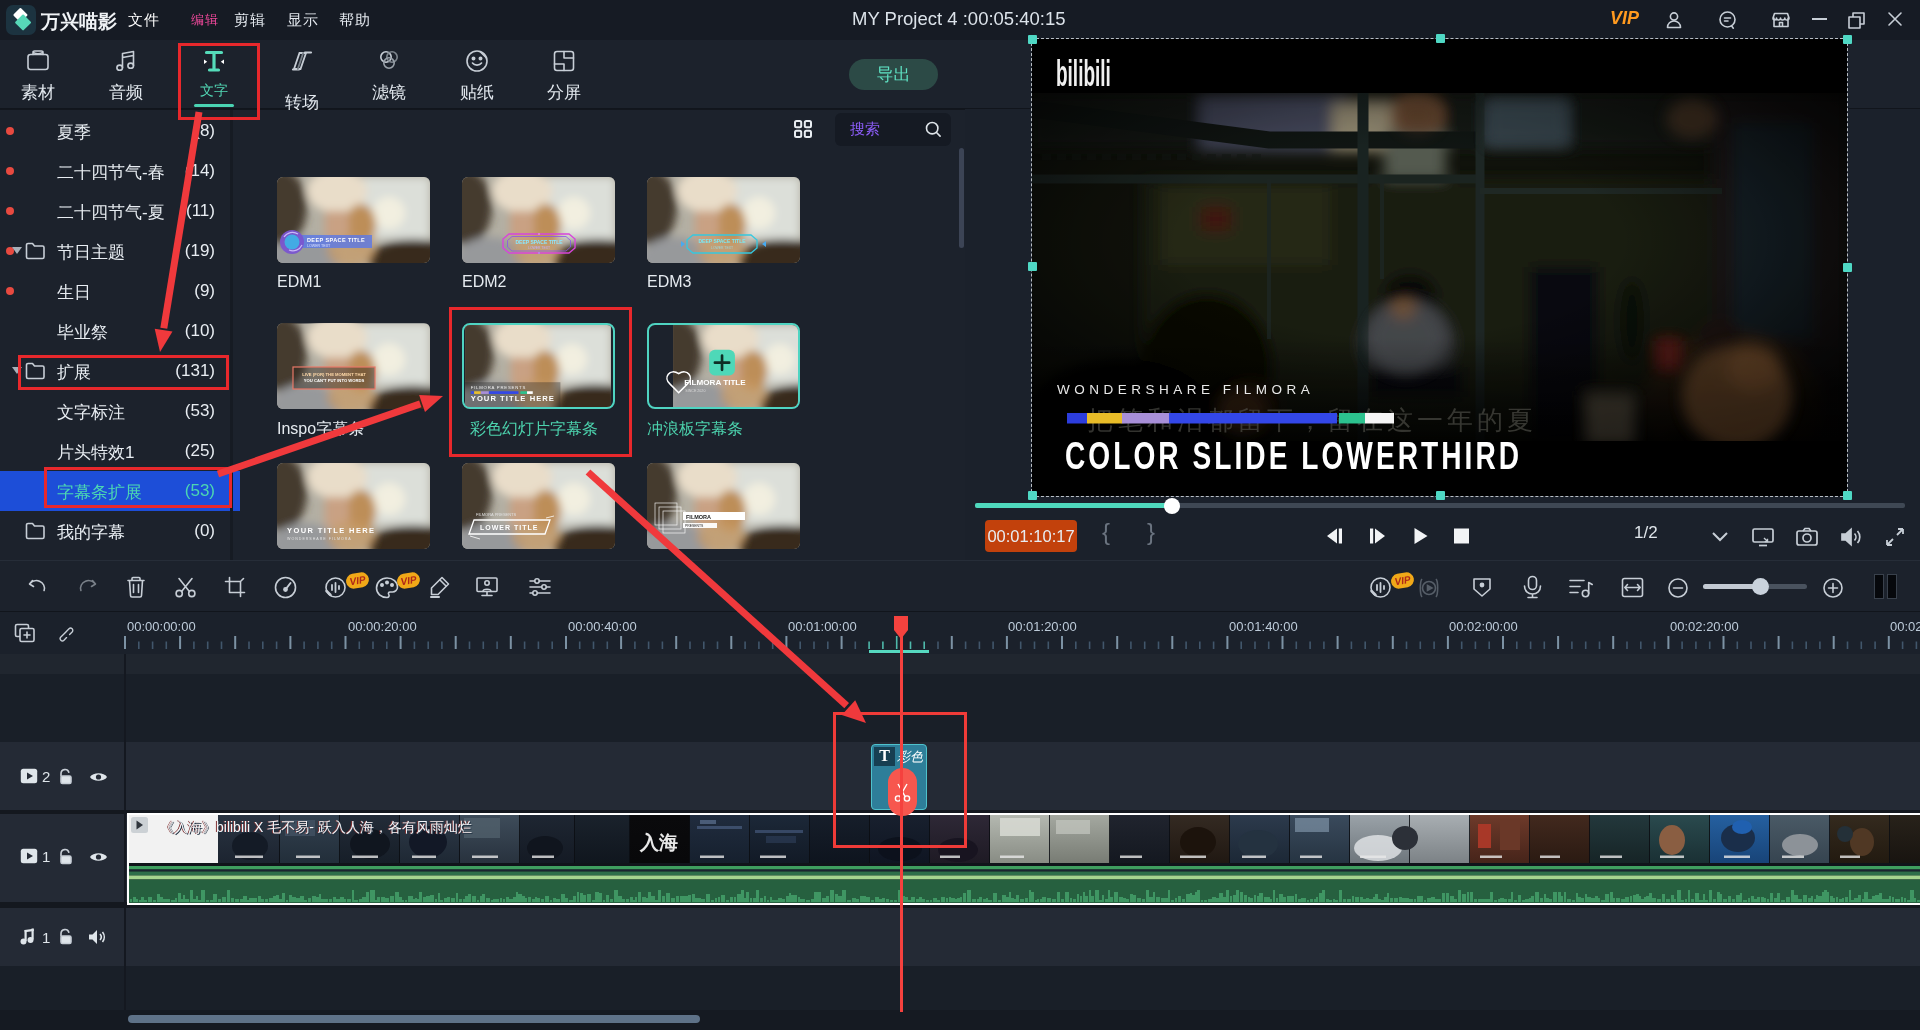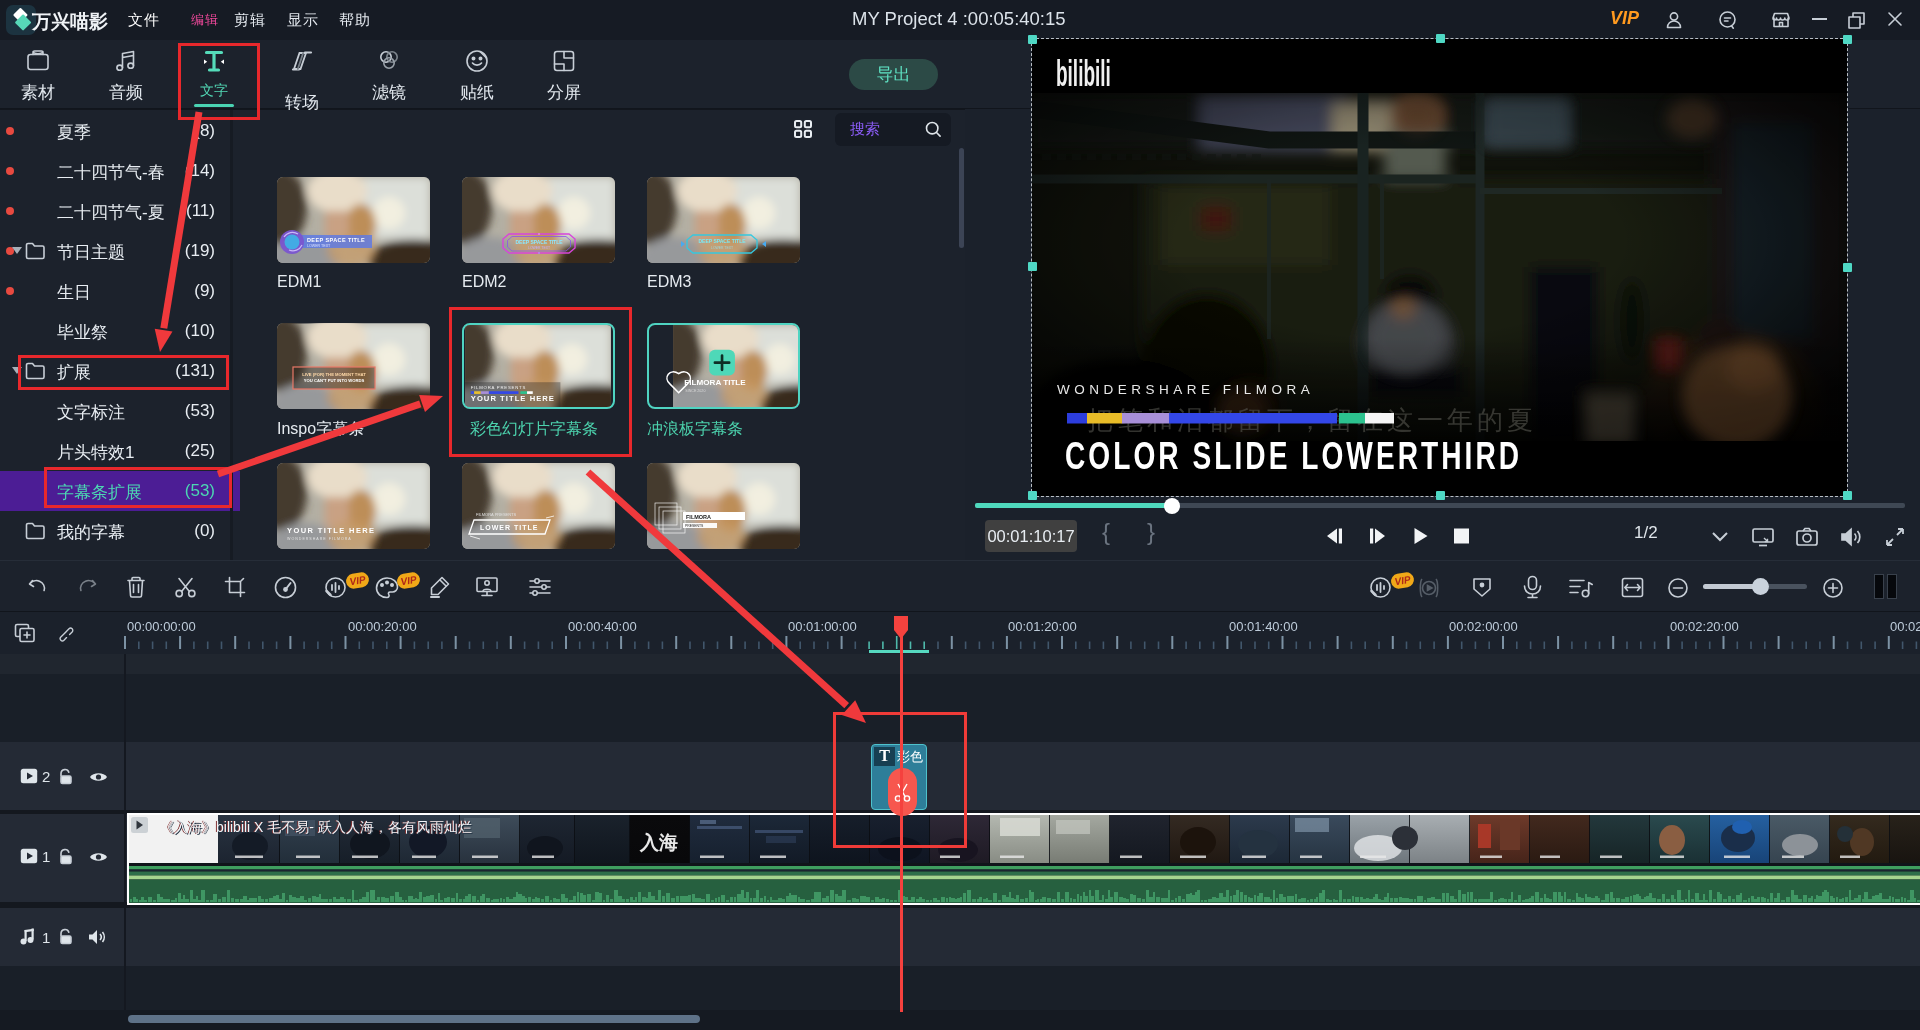--- a/index.html
+++ b/index.html
@@ -14,21 +14,21 @@
 <body>
 <div id="app">
 
 <div class="abs" style="left:0;top:0;width:1920px;height:40px;background:#161b24;"></div>
 <div class="abs" style="left:6px;top:5px;width:30px;height:30px;border-radius:7px;background:#1c3340;">
   <svg width="30" height="30" viewBox="0 0 30 30">
     <rect x="9.2" y="4.8" width="10.5" height="10.5" rx="1" fill="#fff" transform="rotate(45 14.5 10)"></rect>
     <rect x="11.2" y="11.5" width="11.8" height="11.8" rx="1" fill="#57d8b8" transform="rotate(45 17 17.4)"></rect>
   </svg>
 </div>
-<div class="abs" style="left:32px;top:9px;font-size:19px;font-weight:bold;color:#f0f3f6;">万兴喵影</div>
+<div class="abs" style="left:41px;top:9px;font-size:19px;font-weight:bold;color:#f0f3f6;">万兴喵影</div>
 <div class="abs" style="left:128px;top:11px;font-size:15px;color:#ffffff;letter-spacing:1px;">文件</div>
 <div class="abs" style="left:191px;top:11px;font-size:13px;color:#ec4899;letter-spacing:1px;">编辑</div>
 <div class="abs" style="left:234px;top:11px;font-size:15px;color:#e3e8ee;letter-spacing:1px;">剪辑</div>
 <div class="abs" style="left:287px;top:11px;font-size:15px;color:#e3e8ee;letter-spacing:1px;">显示</div>
 <div class="abs" style="left:339px;top:11px;font-size:15px;color:#e3e8ee;letter-spacing:1px;">帮助</div>
 <div class="abs" style="left:852px;top:8px;font-size:18.5px;color:#dce3ea;">MY Project 4 :00:05:40:15</div>
 <div class="abs" style="left:1610px;top:8px;font-size:18px;font-weight:bold;font-style:italic;color:#ff9a1f;letter-spacing:0px;">VIP</div>
 <div class="abs" style="left:1663px;top:9px;">
       <svg class="icon" width="22" height="22" viewBox="0 0 22 22">
         <circle cx="11" cy="7.5" r="3.6"></circle>
@@ -182,21 +182,21 @@
         <div class="cnt">(131)</div>
       </div>
   <div class="srow" style="top:391px;">
         <div class="lbl">文字标注</div>
         <div class="cnt">(53)</div>
       </div>
   <div class="srow" style="top:431px;">
         <div class="lbl">片头特效1</div>
         <div class="cnt">(25)</div>
       </div>
-  <div class="srow" style="top:471px;background:#4c1d95;">
+  <div class="srow" style="top:471px;background:#1d4ed8;">
         <div class="lbl" style="color:#4cd6b2;">字幕条扩展</div>
         <div class="cnt" style="color:#4cd6b2;">(53)</div>
       </div>
   <div class="srow" style="top:511px;">
     <svg class="icon" style="position:absolute;left:25px;top:11px;" width="20" height="18" viewBox="0 0 20 18">
           <path d="M1.5 3 a1.5 1.5 0 0 1 1.5 -1.5 h4.5 l2 2.5 h8 a1.5 1.5 0 0 1 1.5 1.5 v9.5 a1.5 1.5 0 0 1 -1.5 1.5 h-14.5 a1.5 1.5 0 0 1 -1.5 -1.5 z"></path>
         </svg>
     <div class="lbl">我的字幕</div>
         <div class="cnt">(0)</div>
       </div>
@@ -481,21 +481,21 @@
   <div class="hdl" style="left:1028px;top:262px;"></div>
   <div class="hdl" style="left:1843px;top:263px;"></div>
   <div class="hdl" style="left:1028px;top:491px;"></div>
   <div class="hdl" style="left:1436px;top:491px;"></div>
   <div class="hdl" style="left:1843px;top:491px;"></div>
 
   <div class="abs" style="left:975px;top:503px;width:930px;height:5px;background:#3f4854;border-radius:2px;"></div>
   <div class="abs" style="left:975px;top:503px;width:197px;height:5px;background:#4fd9bd;border-radius:2px;"></div>
   <div class="abs" style="left:1164px;top:498px;width:16px;height:16px;background:#fff;border-radius:50%;"></div>
 
-  <div class="abs" style="left:985px;top:520px;width:92px;height:32px;background:#404040;border-radius:4px;text-align:center;line-height:32px;font-size:16.5px;color:#e8edf2;">00:01:10:17</div>
+  <div class="abs" style="left:985px;top:520px;width:92px;height:32px;background:#c2410c;border-radius:4px;text-align:center;line-height:32px;font-size:16.5px;color:#e8edf2;">00:01:10:17</div>
   <div class="abs" style="left:1102px;top:518px;font-size:24px;color:#6b7480;">{</div>
   <div class="abs" style="left:1147px;top:518px;font-size:24px;color:#6b7480;">}</div>
   <svg class="abs" style="left:1326px;top:528px;" width="145" height="16" viewBox="0 0 145 16">
     <g fill="#f2f4f6">
       <path d="M11 0.5 L1 8 L11 15.5 z"></path>
           <rect x="12.8" y="0.5" width="3.2" height="15"></rect>
       <rect x="44" y="0.5" width="3.2" height="15"></rect>
           <path d="M49 0.5 L59 8 L49 15.5 z"></path>
       <path d="M88.5 0 L101.5 8 L88.5 16 z"></path>
       <rect x="128" y="0.5" width="15" height="15"></rect>
@@ -1006,21 +1006,21 @@
     <rect x="129" y="879.5" width="1791" height="23.5" fill="#26603f"></rect>
     <path d="M130 902 v-3 h2 v3 M133 902 v-5 h3 v5 M136 902 v-3 h2 v3 M139 902 v-2 h2 v2 M141 902 v-5 h3 v5 M144 902 v-2 h3 v2 M148 902 v-5 h4 v5 M153 902 v-2 h3 v2 M157 902 v-8 h3 v8 M160 902 v-5 h3 v5 M163 902 v-3 h4 v3 M167 902 v-3 h3 v3 M171 902 v-2 h4 v2 M175 902 v-4 h2 v4 M178 902 v-9 h3 v9 M181 902 v-3 h2 v3 M183 902 v-7 h2 v7 M185 902 v-3 h4 v3 M190 902 v-12 h3 v12 M193 902 v-3 h3 v3 M196 902 v-6 h2 v6 M198 902 v-2 h3 v2 M201 902 v-12 h4 v12 M206 902 v-2 h3 v2 M210 902 v-2 h3 v2 M213 902 v-8 h4 v8 M218 902 v-3 h3 v3 M222 902 v-5 h4 v5 M227 902 v-12 h3 v12 M231 902 v-4 h3 v4 M235 902 v-3 h4 v3 M240 902 v-3 h3 v3 M243 902 v-6 h4 v6 M247 902 v-2 h2 v2 M249 902 v-4 h4 v4 M253 902 v-4 h4 v4 M258 902 v-6 h3 v6 M261 902 v-3 h3 v3 M265 902 v-3 h3 v3 M269 902 v-4 h4 v4 M273 902 v-6 h3 v6 M276 902 v-7 h3 v7 M279 902 v-3 h3 v3 M282 902 v-9 h3 v9 M286 902 v-2 h2 v2 M289 902 v-7 h3 v7 M292 902 v-5 h2 v5 M294 902 v-5 h2 v5 M296 902 v-4 h4 v4 M300 902 v-6 h4 v6 M304 902 v-2 h3 v2 M308 902 v-4 h3 v4 M312 902 v-6 h4 v6 M316 902 v-5 h3 v5 M319 902 v-8 h2 v8 M321 902 v-3 h3 v3 M324 902 v-3 h2 v3 M326 902 v-3 h2 v3 M329 902 v-3 h3 v3 M333 902 v-5 h3 v5 M336 902 v-3 h4 v3 M340 902 v-5 h4 v5 M344 902 v-3 h2 v3 M347 902 v-3 h4 v3 M352 902 v-12 h2 v12 M354 902 v-2 h4 v2 M359 902 v-3 h3 v3 M362 902 v-5 h4 v5 M366 902 v-10 h3 v10 M370 902 v-12 h3 v12 M373 902 v-12 h2 v12 M375 902 v-2 h2 v2 M377 902 v-5 h3 v5 M381 902 v-5 h4 v5 M385 902 v-4 h2 v4 M387 902 v-4 h2 v4 M390 902 v-6 h4 v6 M395 902 v-10 h4 v10 M399 902 v-5 h3 v5 M402 902 v-2 h2 v2 M405 902 v-2 h2 v2 M408 902 v-6 h3 v6 M411 902 v-6 h2 v6 M413 902 v-3 h2 v3 M415 902 v-4 h2 v4 M417 902 v-3 h2 v3 M419 902 v-10 h3 v10 M423 902 v-5 h3 v5 M426 902 v-6 h4 v6 M430 902 v-7 h4 v7 M435 902 v-3 h2 v3 M438 902 v-9 h2 v9 M440 902 v-2 h3 v2 M444 902 v-4 h3 v4 M447 902 v-5 h3 v5 M451 902 v-4 h4 v4 M456 902 v-9 h2 v9 M459 902 v-3 h3 v3 M463 902 v-3 h2 v3 M465 902 v-6 h3 v6 M468 902 v-8 h3 v8 M472 902 v-6 h4 v6 M477 902 v-2 h2 v2 M480 902 v-6 h2 v6 M482 902 v-8 h3 v8 M486 902 v-4 h4 v4 M491 902 v-2 h2 v2 M493 902 v-3 h3 v3 M496 902 v-3 h3 v3 M500 902 v-4 h2 v4 M503 902 v-3 h2 v3 M506 902 v-5 h3 v5 M509 902 v-3 h4 v3 M513 902 v-5 h3 v5 M516 902 v-10 h2 v10 M518 902 v-8 h4 v8 M522 902 v-6 h3 v6 M525 902 v-4 h2 v4 M528 902 v-5 h3 v5 M532 902 v-3 h3 v3 M535 902 v-5 h2 v5 M537 902 v-4 h3 v4 M541 902 v-3 h3 v3 M545 902 v-6 h4 v6 M550 902 v-2 h2 v2 M553 902 v-4 h3 v4 M556 902 v-3 h4 v3 M561 902 v-8 h4 v8 M565 902 v-4 h3 v4 M569 902 v-2 h4 v2 M573 902 v-6 h3 v6 M577 902 v-10 h2 v10 M580 902 v-9 h3 v9 M583 902 v-7 h3 v7 M587 902 v-8 h4 v8 M592 902 v-2 h3 v2 M595 902 v-10 h4 v10 M599 902 v-9 h3 v9 M603 902 v-2 h2 v2 M606 902 v-7 h3 v7 M610 902 v-3 h3 v3 M614 902 v-12 h4 v12 M618 902 v-6 h4 v6 M622 902 v-3 h3 v3 M626 902 v-3 h3 v3 M630 902 v-5 h3 v5 M633 902 v-2 h2 v2 M635 902 v-5 h2 v5 M638 902 v-10 h3 v10 M642 902 v-5 h4 v5 M646 902 v-4 h2 v4 M648 902 v-10 h3 v10 M651 902 v-6 h4 v6 M655 902 v-2 h3 v2 M658 902 v-12 h3 v12 M662 902 v-6 h3 v6 M666 902 v-9 h4 v9 M671 902 v-4 h4 v4 M676 902 v-6 h3 v6 M680 902 v-6 h4 v6 M684 902 v-6 h4 v6 M688 902 v-7 h3 v7 M692 902 v-8 h3 v8 M695 902 v-4 h3 v4 M698 902 v-4 h3 v4 M701 902 v-3 h4 v3 M706 902 v-8 h4 v8 M711 902 v-2 h3 v2 M715 902 v-4 h2 v4 M718 902 v-5 h2 v5 M721 902 v-7 h4 v7 M726 902 v-2 h3 v2 M730 902 v-5 h3 v5 M734 902 v-5 h2 v5 M737 902 v-8 h4 v8 M741 902 v-12 h3 v12 M744 902 v-4 h2 v4 M746 902 v-10 h3 v10 M750 902 v-4 h2 v4 M753 902 v-4 h3 v4 M756 902 v-12 h3 v12 M760 902 v-4 h3 v4 M764 902 v-6 h2 v6 M767 902 v-2 h2 v2 M770 902 v-5 h2 v5 M772 902 v-2 h3 v2 M775 902 v-2 h3 v2 M778 902 v-4 h4 v4 M782 902 v-3 h3 v3 M786 902 v-6 h3 v6 M789 902 v-9 h2 v9 M791 902 v-7 h2 v7 M793 902 v-7 h4 v7 M798 902 v-5 h2 v5 M800 902 v-3 h3 v3 M803 902 v-3 h2 v3 M806 902 v-2 h4 v2 M811 902 v-3 h3 v3 M814 902 v-10 h4 v10 M818 902 v-10 h3 v10 M822 902 v-4 h4 v4 M826 902 v-6 h3 v6 M830 902 v-12 h4 v12 M835 902 v-8 h3 v8 M838 902 v-6 h4 v6 M842 902 v-12 h4 v12 M847 902 v-2 h4 v2 M852 902 v-4 h4 v4 M856 902 v-3 h3 v3 M860 902 v-6 h3 v6 M863 902 v-6 h3 v6 M866 902 v-5 h4 v5 M871 902 v-2 h3 v2 M875 902 v-5 h4 v5 M879 902 v-3 h3 v3 M882 902 v-4 h3 v4 M886 902 v-3 h3 v3 M890 902 v-2 h3 v2 M894 902 v-2 h3 v2 M898 902 v-12 h3 v12 M902 902 v-6 h3 v6 M905 902 v-5 h3 v5 M908 902 v-2 h3 v2 M911 902 v-5 h4 v5 M916 902 v-3 h3 v3 M919 902 v-5 h3 v5 M922 902 v-3 h3 v3 M926 902 v-2 h3 v2 M930 902 v-2 h2 v2 M933 902 v-4 h4 v4 M937 902 v-2 h3 v2 M941 902 v-5 h4 v5 M946 902 v-4 h2 v4 M949 902 v-5 h2 v5 M951 902 v-4 h4 v4 M955 902 v-3 h2 v3 M957 902 v-4 h3 v4 M960 902 v-5 h2 v5 M963 902 v-9 h3 v9 M967 902 v-12 h4 v12 M972 902 v-3 h4 v3 M977 902 v-3 h2 v3 M979 902 v-5 h3 v5 M983 902 v-3 h3 v3 M986 902 v-4 h2 v4 M988 902 v-2 h4 v2 M993 902 v-9 h4 v9 M998 902 v-2 h3 v2 M1002 902 v-7 h4 v7 M1006 902 v-5 h3 v5 M1009 902 v-10 h2 v10 M1011 902 v-4 h3 v4 M1014 902 v-3 h2 v3 M1016 902 v-7 h3 v7 M1020 902 v-3 h4 v3 M1025 902 v-4 h3 v4 M1029 902 v-12 h2 v12 M1031 902 v-10 h3 v10 M1035 902 v-2 h2 v2 M1037 902 v-3 h2 v3 M1040 902 v-3 h2 v3 M1042 902 v-5 h4 v5 M1047 902 v-4 h4 v4 M1052 902 v-3 h4 v3 M1057 902 v-10 h3 v10 M1061 902 v-3 h3 v3 M1065 902 v-10 h4 v10 M1070 902 v-4 h2 v4 M1073 902 v-3 h3 v3 M1077 902 v-8 h2 v8 M1080 902 v-6 h2 v6 M1083 902 v-10 h2 v10 M1085 902 v-6 h3 v6 M1089 902 v-12 h2 v12 M1091 902 v-6 h3 v6 M1095 902 v-12 h4 v12 M1099 902 v-2 h3 v2 M1102 902 v-7 h2 v7 M1105 902 v-3 h3 v3 M1108 902 v-12 h2 v12 M1110 902 v-5 h3 v5 M1114 902 v-10 h4 v10 M1119 902 v-5 h4 v5 M1123 902 v-4 h3 v4 M1126 902 v-3 h3 v3 M1130 902 v-8 h3 v8 M1133 902 v-7 h3 v7 M1137 902 v-4 h4 v4 M1142 902 v-3 h3 v3 M1146 902 v-12 h3 v12 M1149 902 v-5 h4 v5 M1153 902 v-10 h2 v10 M1156 902 v-5 h4 v5 M1161 902 v-4 h4 v4 M1165 902 v-4 h3 v4 M1168 902 v-12 h2 v12 M1171 902 v-2 h3 v2 M1175 902 v-4 h2 v4 M1178 902 v-6 h3 v6 M1182 902 v-3 h3 v3 M1186 902 v-8 h4 v8 M1190 902 v-9 h2 v9 M1192 902 v-7 h3 v7 M1195 902 v-10 h2 v10 M1197 902 v-12 h3 v12 M1201 902 v-2 h2 v2 M1204 902 v-2 h3 v2 M1208 902 v-3 h4 v3 M1212 902 v-5 h4 v5 M1216 902 v-4 h3 v4 M1219 902 v-9 h4 v9 M1223 902 v-5 h3 v5 M1226 902 v-12 h3 v12 M1230 902 v-6 h2 v6 M1233 902 v-7 h3 v7 M1236 902 v-12 h3 v12 M1240 902 v-10 h3 v10 M1244 902 v-7 h3 v7 M1248 902 v-5 h2 v5 M1250 902 v-4 h3 v4 M1254 902 v-7 h2 v7 M1257 902 v-6 h2 v6 M1259 902 v-9 h4 v9 M1264 902 v-5 h3 v5 M1267 902 v-5 h3 v5 M1270 902 v-3 h2 v3 M1273 902 v-12 h2 v12 M1276 902 v-4 h2 v4 M1279 902 v-8 h4 v8 M1283 902 v-5 h3 v5 M1287 902 v-6 h3 v6 M1290 902 v-6 h4 v6 M1295 902 v-8 h2 v8 M1298 902 v-3 h3 v3 M1301 902 v-4 h3 v4 M1304 902 v-4 h2 v4 M1307 902 v-2 h2 v2 M1310 902 v-3 h3 v3 M1314 902 v-3 h2 v3 M1316 902 v-5 h2 v5 M1319 902 v-9 h3 v9 M1322 902 v-12 h3 v12 M1326 902 v-3 h3 v3 M1329 902 v-2 h3 v2 M1333 902 v-3 h2 v3 M1335 902 v-2 h3 v2 M1339 902 v-12 h3 v12 M1343 902 v-3 h3 v3 M1347 902 v-3 h4 v3 M1352 902 v-6 h2 v6 M1355 902 v-5 h4 v5 M1360 902 v-5 h3 v5 M1363 902 v-3 h3 v3 M1366 902 v-4 h3 v4 M1369 902 v-3 h4 v3 M1373 902 v-5 h2 v5 M1375 902 v-8 h3 v8 M1378 902 v-3 h3 v3 M1381 902 v-2 h3 v2 M1384 902 v-5 h3 v5 M1387 902 v-9 h2 v9 M1390 902 v-4 h3 v4 M1394 902 v-4 h2 v4 M1396 902 v-4 h2 v4 M1399 902 v-5 h3 v5 M1402 902 v-4 h3 v4 M1405 902 v-4 h4 v4 M1409 902 v-3 h4 v3 M1414 902 v-3 h2 v3 M1417 902 v-6 h3 v6 M1420 902 v-6 h3 v6 M1424 902 v-2 h2 v2 M1427 902 v-4 h4 v4 M1431 902 v-5 h4 v5 M1435 902 v-3 h3 v3 M1438 902 v-3 h3 v3 M1442 902 v-9 h3 v9 M1446 902 v-9 h3 v9 M1450 902 v-6 h4 v6 M1454 902 v-3 h3 v3 M1458 902 v-12 h3 v12 M1462 902 v-8 h4 v8 M1467 902 v-10 h2 v10 M1470 902 v-10 h3 v10 M1474 902 v-3 h3 v3 M1478 902 v-3 h2 v3 M1480 902 v-3 h4 v3 M1484 902 v-3 h3 v3 M1487 902 v-3 h3 v3 M1490 902 v-10 h3 v10 M1494 902 v-2 h3 v2 M1498 902 v-3 h2 v3 M1500 902 v-4 h4 v4 M1504 902 v-3 h3 v3 M1508 902 v-3 h3 v3 M1511 902 v-10 h2 v10 M1514 902 v-2 h3 v2 M1518 902 v-7 h3 v7 M1522 902 v-2 h3 v2 M1525 902 v-3 h4 v3 M1529 902 v-4 h2 v4 M1531 902 v-6 h3 v6 M1535 902 v-10 h4 v10 M1540 902 v-4 h3 v4 M1544 902 v-8 h2 v8 M1546 902 v-4 h3 v4 M1549 902 v-3 h3 v3 M1553 902 v-10 h4 v10 M1558 902 v-10 h3 v10 M1561 902 v-6 h2 v6 M1564 902 v-10 h2 v10 M1567 902 v-3 h4 v3 M1572 902 v-2 h3 v2 M1576 902 v-9 h2 v9 M1578 902 v-5 h3 v5 M1581 902 v-4 h3 v4 M1585 902 v-8 h2 v8 M1587 902 v-5 h4 v5 M1591 902 v-4 h4 v4 M1595 902 v-6 h3 v6 M1598 902 v-4 h2 v4 M1601 902 v-2 h4 v2 M1605 902 v-8 h4 v8 M1610 902 v-10 h3 v10 M1613 902 v-4 h2 v4 M1616 902 v-4 h4 v4 M1621 902 v-3 h4 v3 M1625 902 v-5 h4 v5 M1630 902 v-6 h2 v6 M1633 902 v-7 h3 v7 M1636 902 v-8 h3 v8 M1639 902 v-6 h2 v6 M1641 902 v-3 h3 v3 M1644 902 v-5 h2 v5 M1646 902 v-6 h3 v6 M1649 902 v-9 h3 v9 M1652 902 v-4 h4 v4 M1657 902 v-3 h4 v3 M1662 902 v-8 h3 v8 M1666 902 v-3 h4 v3 M1671 902 v-7 h3 v7 M1674 902 v-3 h2 v3 M1677 902 v-12 h4 v12 M1681 902 v-2 h3 v2 M1685 902 v-3 h2 v3 M1688 902 v-12 h2 v12 M1691 902 v-3 h3 v3 M1695 902 v-9 h4 v9 M1699 902 v-2 h4 v2 M1703 902 v-8 h2 v8 M1705 902 v-2 h3 v2 M1709 902 v-12 h3 v12 M1713 902 v-3 h3 v3 M1717 902 v-10 h3 v10 M1720 902 v-8 h2 v8 M1723 902 v-3 h4 v3 M1728 902 v-6 h3 v6 M1732 902 v-3 h3 v3 M1736 902 v-7 h4 v7 M1740 902 v-9 h2 v9 M1743 902 v-2 h4 v2 M1748 902 v-4 h2 v4 M1751 902 v-6 h3 v6 M1754 902 v-3 h3 v3 M1757 902 v-5 h3 v5 M1761 902 v-5 h3 v5 M1764 902 v-4 h2 v4 M1767 902 v-3 h2 v3 M1770 902 v-9 h3 v9 M1774 902 v-4 h3 v4 M1777 902 v-9 h3 v9 M1781 902 v-2 h4 v2 M1786 902 v-5 h4 v5 M1791 902 v-12 h3 v12 M1794 902 v-7 h4 v7 M1798 902 v-3 h4 v3 M1803 902 v-7 h4 v7 M1808 902 v-4 h3 v4 M1811 902 v-6 h2 v6 M1814 902 v-3 h2 v3 M1816 902 v-7 h2 v7 M1818 902 v-6 h4 v6 M1822 902 v-10 h2 v10 M1824 902 v-12 h3 v12 M1827 902 v-10 h2 v10 M1830 902 v-6 h3 v6 M1833 902 v-4 h2 v4 M1836 902 v-5 h2 v5 M1839 902 v-3 h3 v3 M1842 902 v-4 h2 v4 M1845 902 v-5 h3 v5 M1849 902 v-12 h2 v12 M1851 902 v-2 h3 v2 M1854 902 v-4 h4 v4 M1858 902 v-7 h3 v7 M1862 902 v-3 h2 v3 M1864 902 v-10 h4 v10 M1868 902 v-3 h4 v3 M1872 902 v-6 h3 v6 M1875 902 v-7 h4 v7 M1879 902 v-9 h3 v9 M1882 902 v-3 h4 v3 M1886 902 v-3 h3 v3 M1889 902 v-6 h2 v6 M1892 902 v-5 h2 v5 M1895 902 v-3 h3 v3 M1898 902 v-3 h2 v3 M1901 902 v-5 h2 v5 M1904 902 v-4 h2 v4 M1907 902 v-2 h3 v2 M1910 902 v-12 h4 v12 M1914 902 v-4 h2 v4 M1917 902 v-2 h3 v2" fill="#3f9663"></path>
 
     <rect x="131" y="817" width="17" height="16" rx="2.5" fill="#c8cdd2" opacity="0.9"></rect>
     <path d="M136.5 820.5 l6.5 4.5 -6.5 4.5 z" fill="#30363d"></path>
   </svg>
   <div class="abs" style="left:160px;top:819px;font-size:14px;color:#f2f5f8;text-shadow:1px 1px 0 #203040, -1px 0 0 #803030;">《入海》bilibili X 毛不易- 跃入人海，各有风雨灿烂</div>
 
   <div class="abs" style="left:871px;top:744px;width:56px;height:66px;background:#2e7e99;border:1.5px solid #4fc2cc;border-radius:4px;overflow:hidden;">
     <div class="abs" style="left:2px;top:2px;width:21px;height:19px;background:#173f52;text-align:center;font-family:'Liberation Serif',serif;font-size:16px;font-weight:bold;color:#fff;">T</div>
-    <div class="abs" style="left:25px;top:3px;font-size:13px;color:#fff;white-space:nowrap;">彩色</div>
+    <div class="abs" style="left:25px;top:3px;font-size:13px;color:#fff;white-space:nowrap;font-style:italic;">彩色</div>
   </div>
   <div class="abs" style="left:888px;top:768px;width:29px;height:48px;background:#f7574e;border-radius:15px;"></div>
   <svg class="abs" style="left:893px;top:778px;" width="19" height="28" viewBox="0 0 19 28">
         <g stroke="#fff" stroke-width="1.4" fill="none">
           <circle cx="5" cy="20.5" r="2.6"></circle>
           <circle cx="14" cy="20.5" r="2.6"></circle>
           <path d="M6.8 18.6 L14 6 M12.2 18.6 L5 6"></path>
         </g>
       </svg>
 

